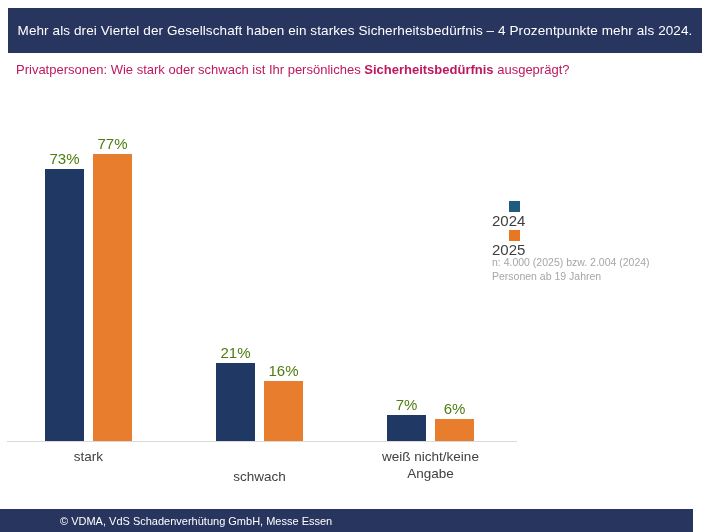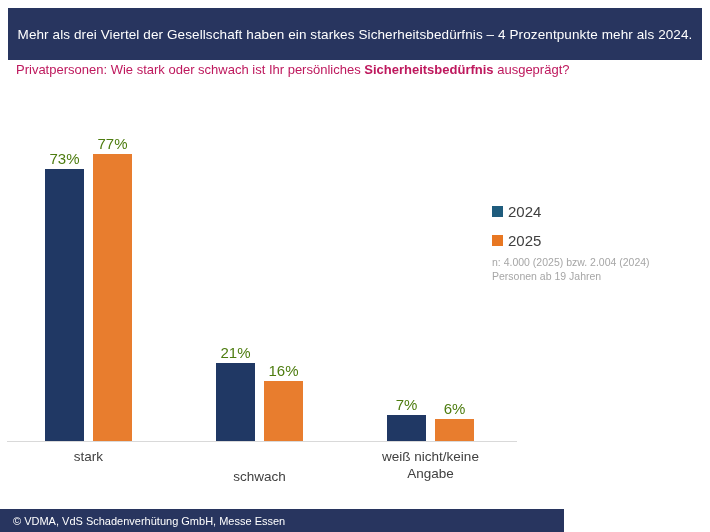--- a/index.html
+++ b/index.html
@@ -8,21 +8,21 @@
   .page {
     position: relative;
     width: 710px;
     height: 532px;
     background: #ffffff;
     overflow: hidden;
   }
   .header-bar {
     position: absolute;
     left: 8px; top: 8px;
-    width: 694px; height: 52px;
+    width: 694px; height: 45px;
     background: #28355F;
     display: flex;
     align-items: center;
     justify-content: center;
   }
   .header-bar .title {
     color: #ffffff;
     font-size: 13.5px;
     letter-spacing: 0.1px;
     text-align: center;
@@ -61,47 +61,49 @@
     font-size: 13.5px;
     line-height: 17px;
     color: #404040;
   }
   .legend {
     position: absolute;
     left: 492px; top: 201px;
   }
   .legend-row {
     display: flex;
-    align-items: center;
+    align-items: flex-end;
     height: 20px;
     margin-bottom: 9px;
+    flex-direction: column;
   }
   .legend-swatch {
     width: 11px; height: 11px;
     margin-right: 5px;
     flex: 0 0 auto;
   }
   .legend-label {
     font-size: 15px;
     color: #404040;
   }
   .notes {
     position: absolute;
     left: 492px; top: 256px;
     font-size: 10.5px;
     line-height: 13.5px;
     color: #A6A6A6;
   }
   .footer-bar {
     position: absolute;
     left: 0; top: 509px;
-    width: 564px; height: 23px;
+    width: 693px; height: 23px;
     background: #28355F;
     display: flex;
     align-items: center;
+    padding-left: 47px;
   }
   .footer-bar .footer-text {
     color: #ffffff;
     font-size: 11px;
     padding-left: 13px;
     white-space: nowrap;
   }
 </style>
 </head>
 <body>

